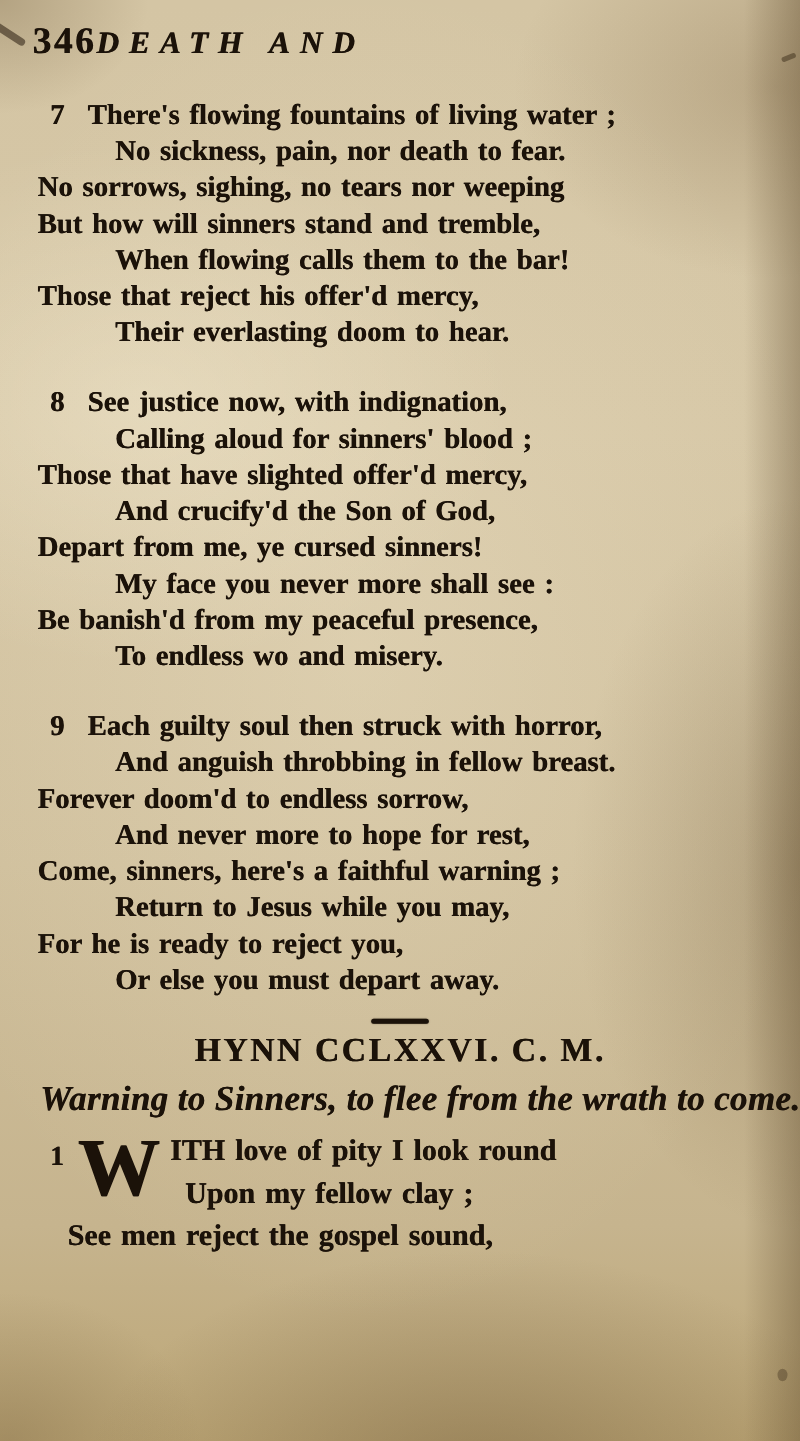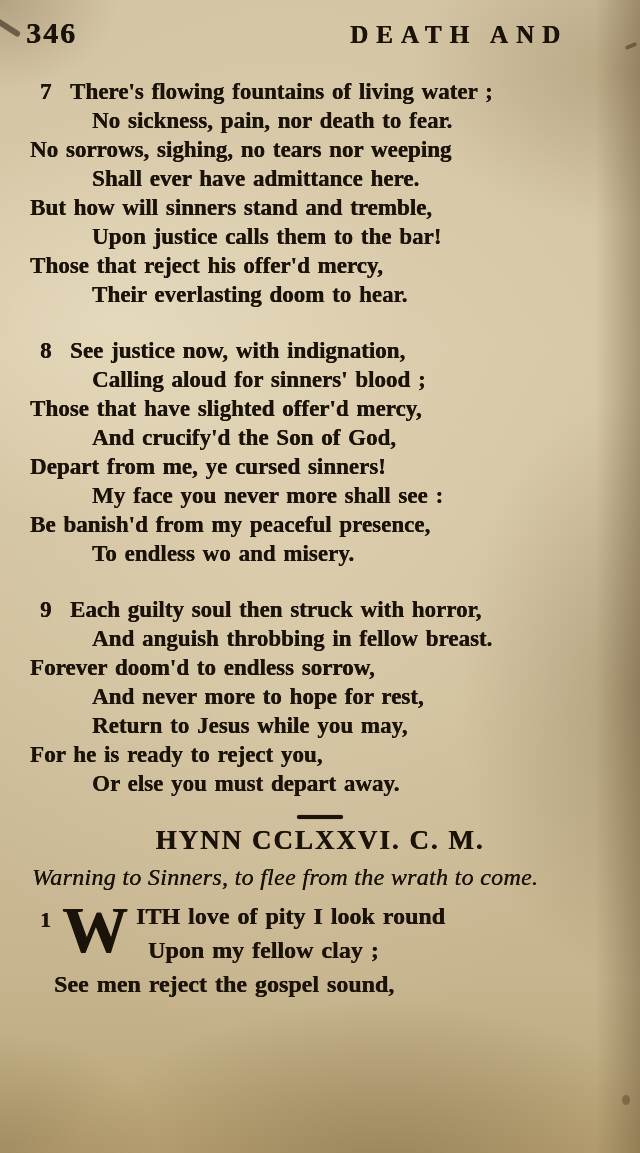--- a/index.html
+++ b/index.html
@@ -17,35 +17,35 @@
       radial-gradient(ellipse 440px 260px at 60% 103%, rgba(96,74,44,0.40), transparent 72%),
       radial-gradient(ellipse 220px 170px at 1% 100%, rgba(110,88,55,0.33), transparent 70%),
       radial-gradient(ellipse 170px 130px at 0% 0%, rgba(105,84,52,0.30), transparent 70%),
       linear-gradient(180deg, #d4c5a4 0%, #d6c7a6 30%, #cfbf9c 60%, #c6b48e 85%, #bca676 100%);
     overflow:hidden;
   }
   .page{ position:relative; width:640px; height:1153px; padding:16px 26px 10px; }
 
   .pagehead{ display:flex; align-items:baseline; }
   .pagenum{ font-size:30px; font-weight:700; letter-spacing:2px; text-shadow:0.4px 0 0 currentColor; }
-  .runhead{ flex:1; text-align:right; font-size:25px; font-weight:700; letter-spacing:8px;
-            margin-right:46px; text-shadow:0.5px 0 0 currentColor; }
+  .runhead{ flex:1; text-align:left; font-size:25px; font-weight:700; letter-spacing:8px;
+            margin-right:46px; text-shadow:0.5px 0 0 currentColor;font-style:italic; }
 
   .verse{ position:relative; margin-top:27px; font-size:23px; font-weight:700;
           line-height:29px; word-spacing:2px; text-shadow:0.35px 0 0 currentColor; }
   .verse .vnum{ position:absolute; left:14px; top:0; }
   .line{ padding-left:4px; white-space:nowrap; }
   .line.first{ text-indent:40px; }
   .line.ind{ padding-left:66px; }
 
   .divider{ width:46px; height:4px; background:#1b1209; margin:17px auto 6px; border-radius:2px;
             box-shadow:0 0 1px rgba(27,18,9,0.7); }
   .hymn-head{ text-align:center; font-size:27px; font-weight:700; letter-spacing:2px;
               margin-top:4px; text-shadow:0.4px 0 0 currentColor; }
-  .hymn-sub{ font-size:24px; font-weight:400; font-style:italic; margin-top:8px;
+  .hymn-sub{ font-size:28px; font-weight:700; font-style:italic; margin-top:8px;
              letter-spacing:0.3px; padding-left:6px; white-space:nowrap;
              text-shadow:0.35px 0 0 currentColor; }
 
   .hymn-verse{ position:relative; margin-top:8px; font-size:24px; font-weight:700;
                line-height:34px; word-spacing:2px; text-shadow:0.35px 0 0 currentColor; }
   .hymn-verse .vnum{ position:absolute; left:14px; top:4px; font-size:22px; }
   .dropcap-row{ display:flex; align-items:flex-start; padding-left:36px; }
   .dropcap{ font-size:66px; line-height:62px; font-weight:700; margin-right:8px;
             text-shadow:0.6px 0 0 currentColor; }
   .dc-lines{ padding-top:0; }
@@ -72,23 +72,22 @@
   <div class="pagehead">
     <span class="pagenum">346</span>
     <span class="runhead">DEATH AND</span>
   </div>
 
   <div class="verse">
     <span class="vnum">7</span>
     <div class="line first">There's flowing fountains of living water ;</div>
     <div class="line ind">No sickness, pain, nor death to fear.</div>
     <div class="line">No sorrows, sighing, no tears nor weeping</div>
-    <div class="line ind">Shall ever have admittance here.</div>
     <div class="line">But how will sinners stand and tremble,</div>
-    <div class="line ind">Upon justice calls them to the bar!</div>
+    <div class="line ind">When flowing calls them to the bar!</div>
     <div class="line">Those that reject his offer'd mercy,</div>
     <div class="line ind">Their everlasting doom to hear.</div>
   </div>
 
   <div class="verse">
     <span class="vnum">8</span>
     <div class="line first">See justice now, with indignation,</div>
     <div class="line ind">Calling aloud for sinners' blood ;</div>
     <div class="line">Those that have slighted offer'd mercy,</div>
     <div class="line ind">And crucify'd the Son of God,</div>
@@ -97,20 +96,21 @@
     <div class="line">Be banish'd from my peaceful presence,</div>
     <div class="line ind">To endless wo and misery.</div>
   </div>
 
   <div class="verse">
     <span class="vnum">9</span>
     <div class="line first">Each guilty soul then struck with horror,</div>
     <div class="line ind">And anguish throbbing in fellow breast.</div>
     <div class="line">Forever doom'd to endless sorrow,</div>
     <div class="line ind">And never more to hope for rest,</div>
+    <div class="line">Come, sinners, here's a faithful warning ;</div>
     <div class="line ind">Return to Jesus while you may,</div>
     <div class="line">For he is ready to reject you,</div>
     <div class="line ind">Or else you must depart away.</div>
   </div>
 
   <div class="divider"></div>
 
   <div class="hymn-head">HYNN CCLXXVI. C. M.</div>
   <div class="hymn-sub">Warning to Sinners, to flee from the wrath to come.</div>
 

